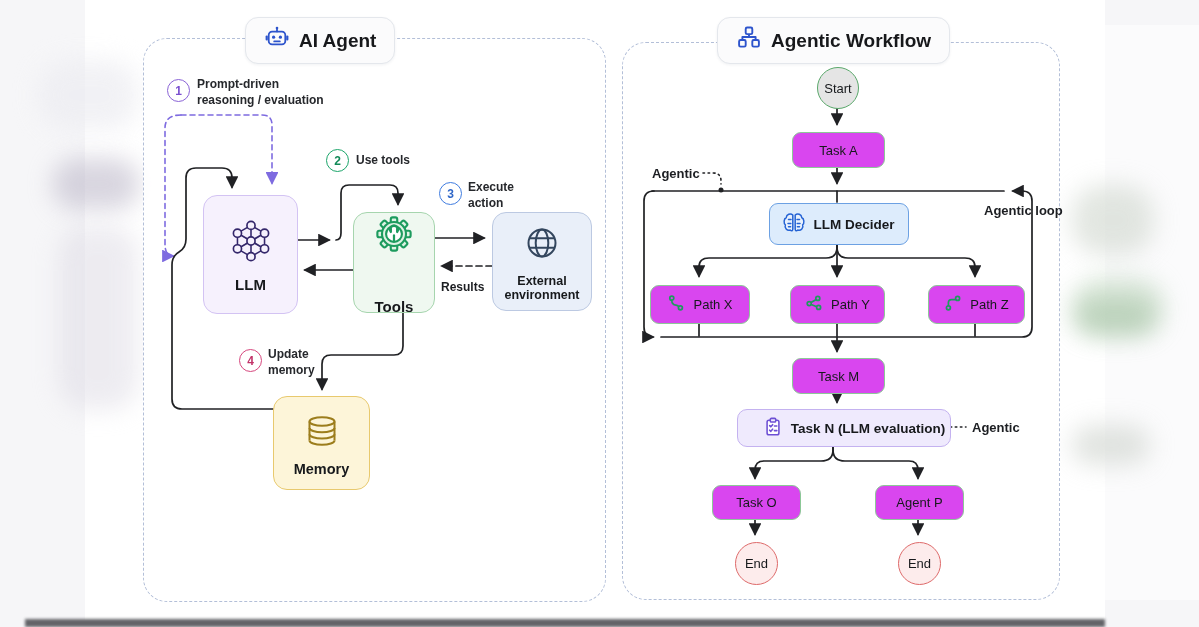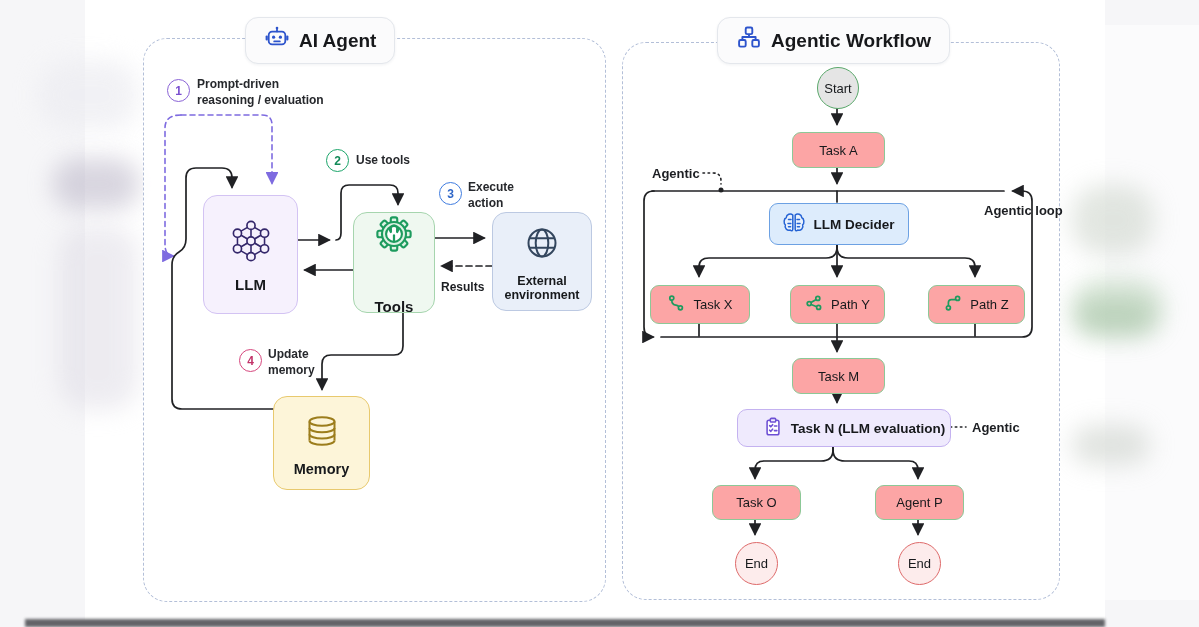--- a/index.html
+++ b/index.html
@@ -12,21 +12,21 @@
 
   .panel{position:absolute;border:1.6px dashed #b3bfd8;border-radius:24px;background:rgba(255,255,255,.85);}
   .badge{position:absolute;display:flex;align-items:center;gap:9px;height:45px;padding:0 18px;
          background:#fbfbfc;border:1px solid #e4e7ec;border-radius:13px;
          box-shadow:0 1px 3px rgba(20,30,60,.06);font-weight:700;font-size:19px;color:#17181b;}
 
   .node{position:absolute;display:flex;flex-direction:column;align-items:center;justify-content:center;
         gap:7px;border-radius:14px;color:#17191c;font-size:14px;font-weight:500;text-align:center;line-height:1.15;}
   .rownode{position:absolute;display:flex;align-items:center;justify-content:center;gap:8px;
            border-radius:9px;color:#17191c;font-size:13px;font-weight:500;}
-  .gbox{background:#fca5a5;border:1.3px solid #8cc897;}
+  .gbox{background:#d946ef;border:1.3px solid #8cc897;}
   .circ{position:absolute;border-radius:50%;display:flex;align-items:center;justify-content:center;
         font-size:13px;font-weight:500;color:#17191c;}
   .stepnum{position:absolute;width:21px;height:21px;border-radius:50%;background:#fff;display:flex;
            align-items:center;justify-content:center;font-size:12px;font-weight:700;}
   .steptext{position:absolute;font-size:12px;line-height:16px;font-weight:600;color:#26282c;white-space:nowrap;}
   .flabel{position:absolute;font-size:13px;font-weight:600;color:#1c1e22;white-space:nowrap;}
   svg.overlay{position:absolute;left:0;top:0;pointer-events:none;}
 </style>
 </head>
 <body>
@@ -277,21 +277,21 @@
   <div class="rownode gbox" style="left:650px;top:285px;width:98px;height:37px;">
     <span>
       <svg width="18" height="18" viewBox="-9 -9 18 18">
         <g stroke="#1d9b5e" stroke-width="1.7" fill="none">
           <circle cx="-4.2" cy="-4.8" r="2"></circle>
             <circle cx="4.4" cy="4.8" r="2"></circle>
           <path d="M-4.2,-2.8 Q-4.2,1.6 0,2.2 Q2.4,2.6 2.8,4"></path>
         </g>
       </svg>
     </span>
-    <span>Task X</span>
+    <span>Path X</span>
   </div>
   <div class="rownode gbox" style="left:790px;top:285px;width:93px;height:37px;">
     <span>
       <svg width="18" height="18" viewBox="-9 -9 18 18">
         <g stroke="#1d9b5e" stroke-width="1.7" fill="none">
           <circle cx="-4.8" cy="0.6" r="2"></circle>
             <circle cx="3.8" cy="-4.6" r="2"></circle>
             <circle cx="4.6" cy="4.4" r="2"></circle>
           <path d="M-3,-0.5 L2.2,-3.6 M-2.9,1.5 L2.8,3.7"></path>
         </g>

